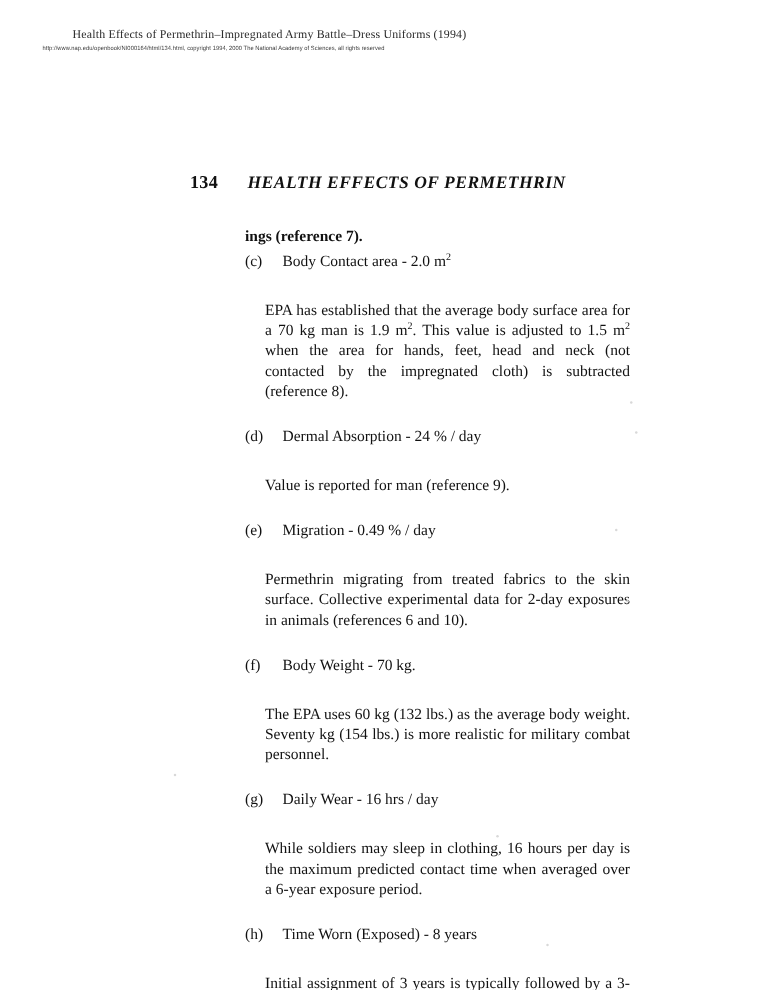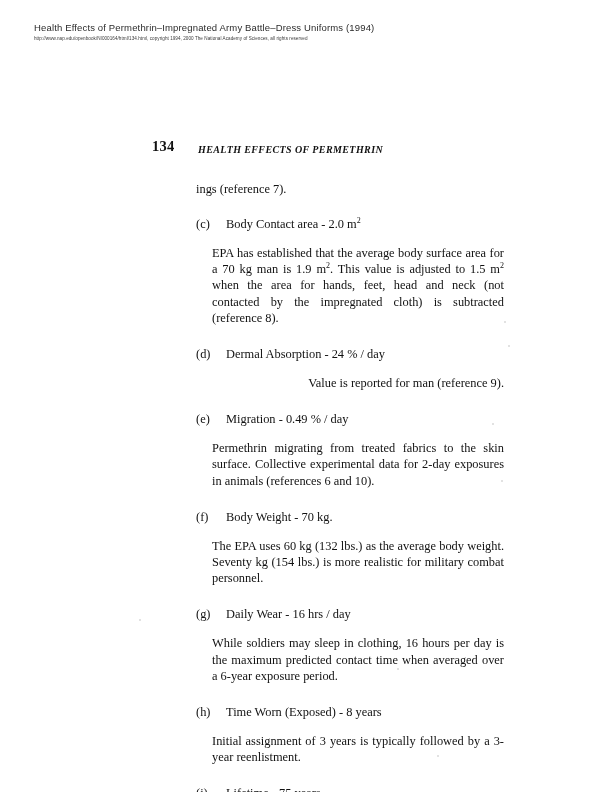--- a/index.html
+++ b/index.html
@@ -17,26 +17,27 @@
   }
 
   
   .nap-banner {
     position: absolute;
     top: 22px;
     left: 34px;
     width: 540px;
   }
   .nap-title {
-    font-family: Liberation Sans, sans-serif;
+    font-family: Liberation Serif, serif;
     font-size: 9.5px;
     letter-spacing: 0.15px;
     color: #2b2b2b;
     white-space: nowrap;
     line-height: 12px;
+    margin-left: 24px;
   }
   .nap-url {
     font-family: "Liberation Sans", sans-serif;
     font-size: 4.6px;
     letter-spacing: 0.05px;
     color: #3a3a3a;
     white-space: nowrap;
     line-height: 7px;
     margin-top: 1px;
     transform: scaleY(1.05);
@@ -46,50 +47,51 @@
   
   .page {
     position: absolute;
     top: 138px;
     left: 0;
     width: 611px;
   }
 
   .running-head {
     display: flex;
-    align-items: flex-end;
+    align-items: center;
     margin-left: 152px;
     margin-bottom: 26px;
   }
   .folio {
     font-family: "Liberation Serif", serif;
     font-weight: bold;
     font-size: 14.5px;
     letter-spacing: 0.2px;
     color: #111;
     width: 46px;
   }
   .head-title {
     font-family: "Liberation Serif", serif;
     font-style: italic;
     font-weight: bold;
-    font-size: 10px;
+    font-size: 14px;
     letter-spacing: 0.4px;
     color: #111;
   }
 
   .content {
     margin-left: 196px;
     width: 312px;
   }
 
   .runon {
     font-size: 12.4px;
     line-height: 16px;
-    margin-bottom: 19px;
+    margin-bottom: 4px;
+    font-weight: bold;
   }
 
   .item {
     position: relative;
     margin-bottom: 4px;
   }
   .item-head {
     display: flex;
     align-items: baseline;
     font-size: 12.4px;
@@ -103,29 +105,29 @@
     flex: 1;
   }
   .sup {
     font-size: 8px;
     vertical-align: super;
     line-height: 0;
   }
 
   .para {
     margin-left: 16px;
-    margin-top: 13px;
+    margin-top: 23px;
     margin-bottom: 20px;
     font-size: 12.4px;
     line-height: 16.2px;
     text-align: justify;
     width: 292px;
   }
   .para.nojust {
-    text-align: right;
+    text-align: left;
   }
   .para .u {
   }
 
   
   .speckle {
     position: absolute;
     background: #d8d8d8;
     border-radius: 50%;
   }

